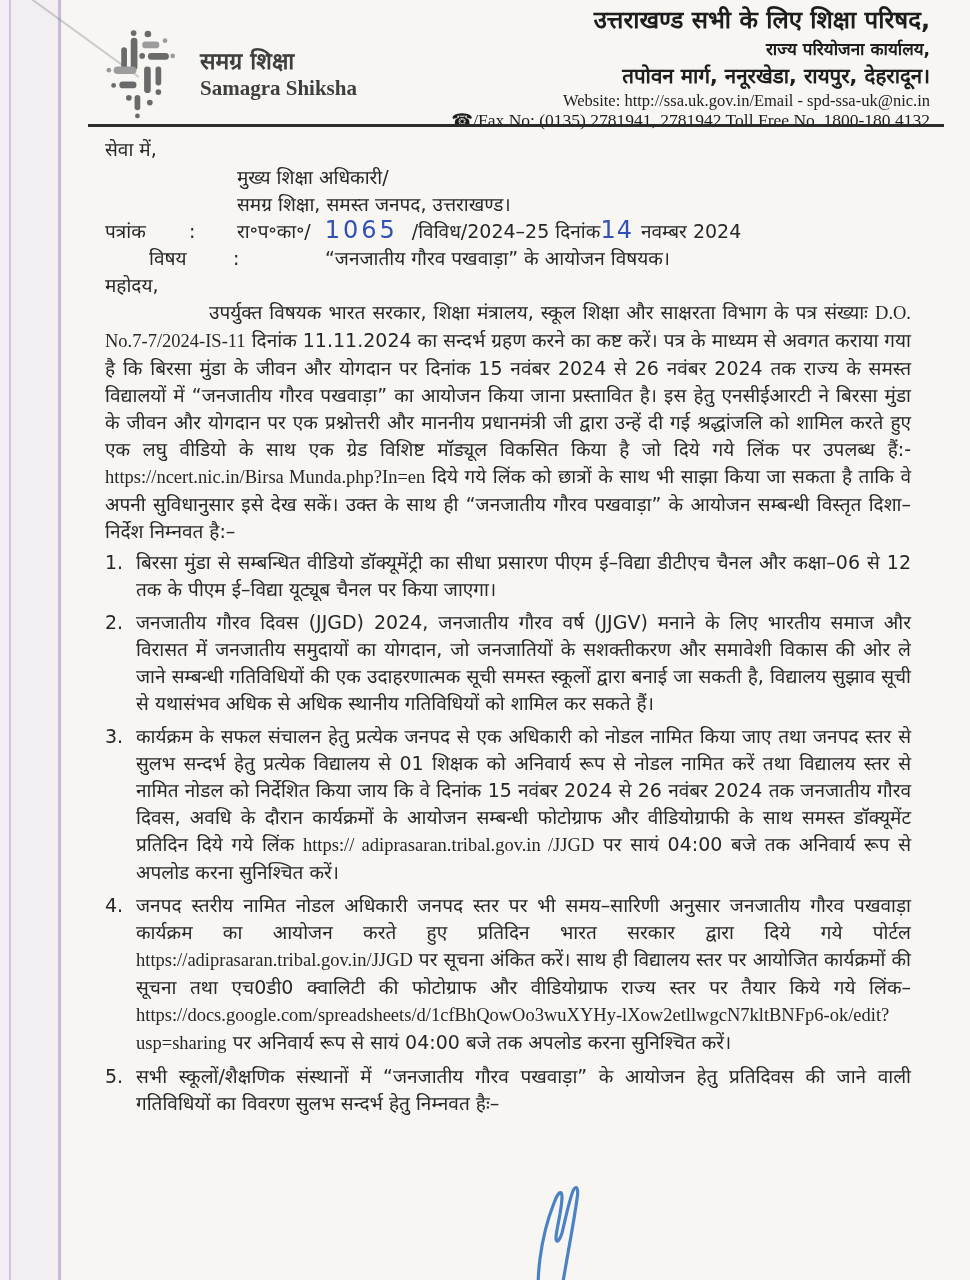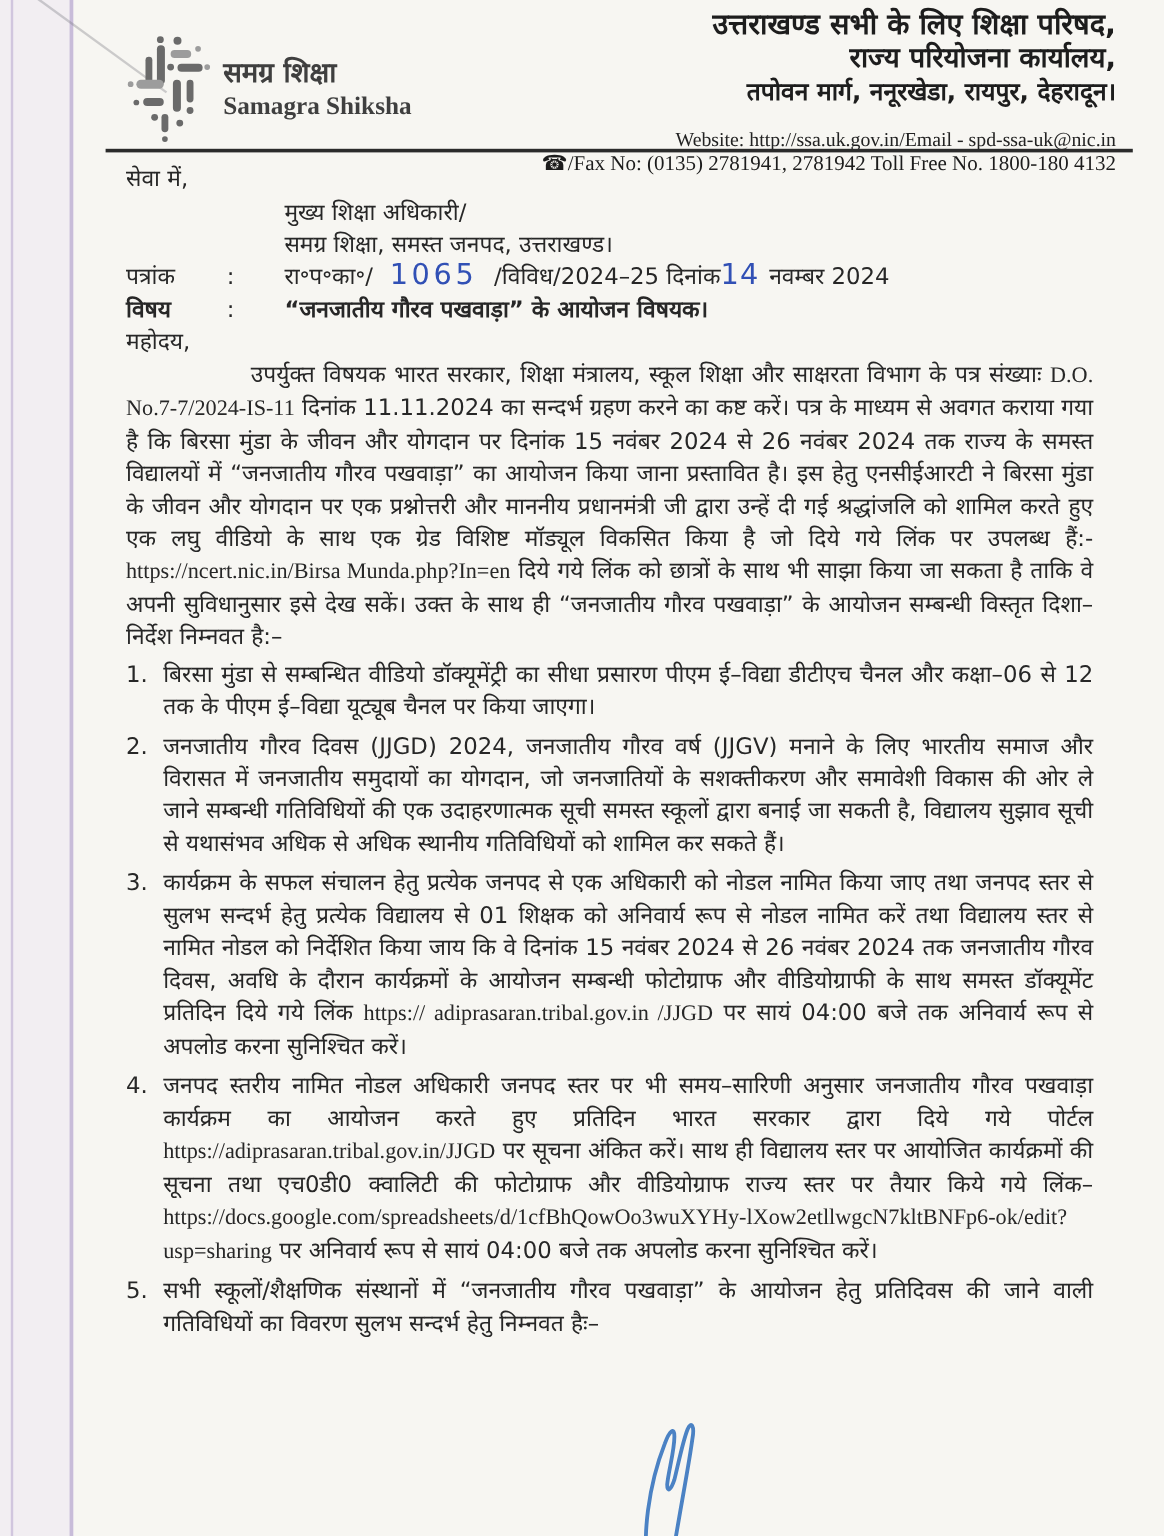--- a/index.html
+++ b/index.html
@@ -13,43 +13,43 @@
     color:#262626;
   }
   .edge-line{position:absolute;top:0;bottom:0;}
   .edge-line.a{left:9px;width:2px;background:rgba(168,148,198,.45);}
   .edge-line.b{left:58px;width:3px;background:rgba(158,138,192,.5);}
   .fold-mark{position:absolute;left:18px;top:-12px;width:150px;height:2px;
     background:rgba(120,120,130,.35);transform:rotate(36deg);transform-origin:left top;}
 
   
   .letterhead{position:absolute;left:0;top:0;width:100%;height:125px;}
-  .logo-block{position:absolute;left:106px;top:28px;display:flex;align-items:center;gap:0;}
+  .logo-block{position:absolute;left:106px;top:28px;display:flex;align-items:center;gap:14px;}
   .logo-mark{width:80px;height:92px;}
   .logo-hindi{font-size:23px;font-weight:bold;color:#3f3f3f;line-height:28px;}
   .logo-english{font-size:21px;font-weight:bold;color:#3f3f3f;
     font-family:"Liberation Serif", serif;line-height:26px;}
   .head-center{position:absolute;left:345px;top:6px;width:585px;text-align:right;}
   .org1{font-size:24px;font-weight:bold;color:#1d1d1d;line-height:29px;}
-  .org2{font-size:23px;font-weight:bold;color:#1d1d1d;line-height:28px;}
+  .org2{font-size:17px;font-weight:bold;color:#1d1d1d;line-height:28px;}
   .org3{font-size:20.5px;font-weight:bold;color:#1d1d1d;line-height:26px;}
-  .webline{font-family:"Liberation Serif", serif;font-size:16.5px;color:#222;line-height:19px;margin-top:18px;}
+  .webline{font-family:"Liberation Serif", serif;font-size:16.5px;color:#222;line-height:19px;margin-top:2px;}
   .faxline{font-family:"Liberation Serif", serif;font-size:17.5px;color:#1c1c1c;line-height:20px;}
   .head-rule{position:absolute;left:88px;right:26px;top:124px;height:3px;background:#2b2b2b;}
 
   
   .letter-body{position:absolute;left:105px;top:136px;width:806px;
     font-size:19px;line-height:27px;color:#272727;}
   .seva{margin-bottom:1px;}
   .recipient-line{margin-left:132px;}
   .meta-row{display:flex;align-items:flex-end;}
   .meta-label{width:84px;flex:none;}
   .meta-colon{width:48px;flex:none;text-align:left;}
   .meta-content{flex:1;}
-  .bold{font-weight:bold;}
+  .bold{font-weight:normal;margin-left:44px;}
   .handwritten{color:#3150b5;font-size:24px;letter-spacing:3px;line-height:20px;
     padding:0 14px;font-family:"DejaVu Sans", sans-serif;margin-top:47px;}
   .handwritten.day{padding:0 2px 0 0;letter-spacing:1px;}
   .para{margin:0;text-align:justify;text-indent:104px;}
   .latin{font-family:"Liberation Serif", serif;font-size:18.5px;}
   ol.directives{list-style:none;margin:4px 0 0 0;padding:0;}
   ol.directives li{display:flex;margin-bottom:6px;}
   .li-num{width:31px;flex:none;}
   .li-text{flex:1;text-align:justify;}
 

